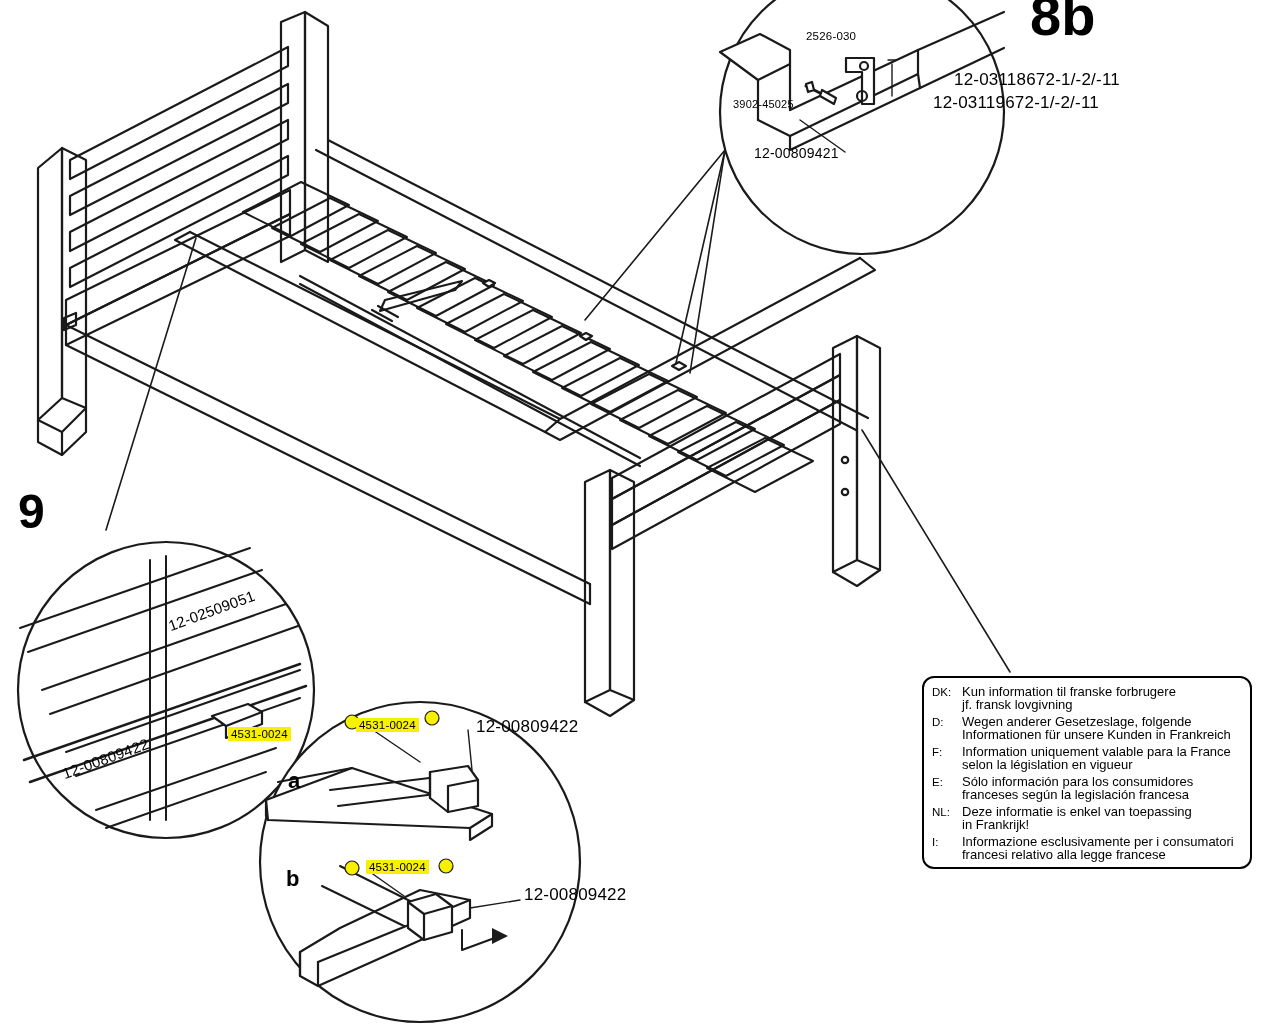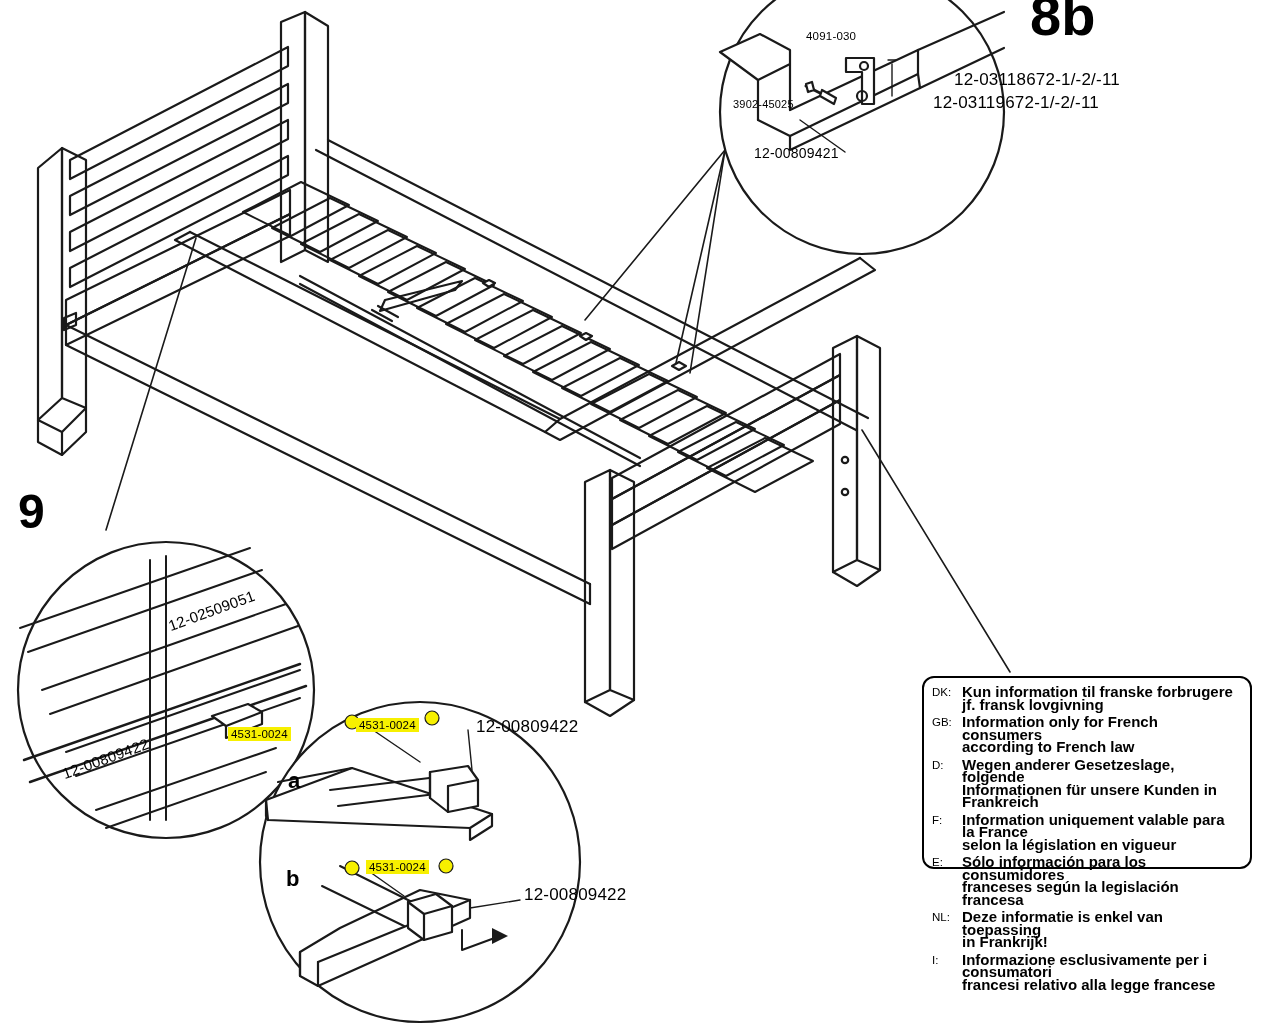--- a/index.html
+++ b/index.html
@@ -64,24 +64,23 @@
   }
   .note-code {
     flex: 0 0 30px;
     font-size: 11.5px;
     font-weight: normal;
     color: #000;
     line-height: 12.5px;
   }
   .note-text {
     flex: 1 1 auto;
-    font-size: 15px;
+    font-size: 13px;
     line-height: 12.5px;
     color: #000;
-    font-weight: bold;
   }
   .note-text span {
     display: block;
   }
 </style>
 </head>
 <body>
 
 <div id="sheet">
 
@@ -274,21 +273,21 @@
   <svg class="layer" viewBox="0 0 1267 1024">
     <circle cx="352" cy="722" r="7" fill="#f7f000" stroke="#1a1a1a" stroke-width="1.2"></circle>
     <circle cx="432" cy="718" r="7" fill="#f7f000" stroke="#1a1a1a" stroke-width="1.2"></circle>
     <circle cx="352" cy="868" r="7" fill="#f7f000" stroke="#1a1a1a" stroke-width="1.2"></circle>
     <circle cx="446" cy="866" r="7" fill="#f7f000" stroke="#1a1a1a" stroke-width="1.2"></circle>
   </svg>
 
   <div class="step-num" style="left:1030px; top:-12px; font-size:56px;">8b</div>
   <div class="step-num" style="left:18px; top:488px; font-size:48px;">9</div>
 
-  <div class="lbl" style="left:806px; top:30px; font-size:11.5px;">4091-030</div>
+  <div class="lbl" style="left:806px; top:30px; font-size:11.5px;">2526-030</div>
   <div class="lbl" style="left:733px; top:98px; font-size:11px;">3902-45025</div>
   <div class="lbl" style="left:754px; top:145px; font-size:14px;">12-00809421</div>
   <div class="lbl" style="left:926px; top:70px; font-size:17px;margin-left:28px;">12-03118672-1/-2/-11</div>
   <div class="lbl" style="left:933px; top:93px; font-size:17px;">12-03119672-1/-2/-11</div>
 
   <div class="lbl" style="left:166px; top:618px; font-size:15px; transform: rotate(-20deg); transform-origin: left top;">12-02509051</div>
   <div class="lbl" style="left:60px; top:766px; font-size:15px; transform: rotate(-20deg); transform-origin: left top;">12-00809422</div>
   <div class="lbl hl" style="left:228px; top:727px; font-size:11.5px; padding:1px 3px;">4531-0024</div>
 
   <div class="step-num" style="left:288px; top:770px; font-size:22px;">a</div>
@@ -301,27 +300,20 @@
 
   <div class="note-box">
     <div class="note-row">
       <div class="note-code">DK:</div>
       <div class="note-text">
         <span>Kun information til franske forbrugere</span>
         <span>jf. fransk lovgivning</span>
       </div>
     </div>
     <div class="note-row">
-      <div class="note-code">GB:</div>
-      <div class="note-text">
-        <span>Information only for French consumers</span>
-        <span>according to French law</span>
-      </div>
-    </div>
-    <div class="note-row">
       <div class="note-code">D:</div>
       <div class="note-text">
         <span>Wegen anderer Gesetzeslage, folgende</span>
         <span>Informationen für unsere Kunden in Frankreich</span>
       </div>
     </div>
     <div class="note-row">
       <div class="note-code">F:</div>
       <div class="note-text">
         <span>Information uniquement valable para la France</span>

